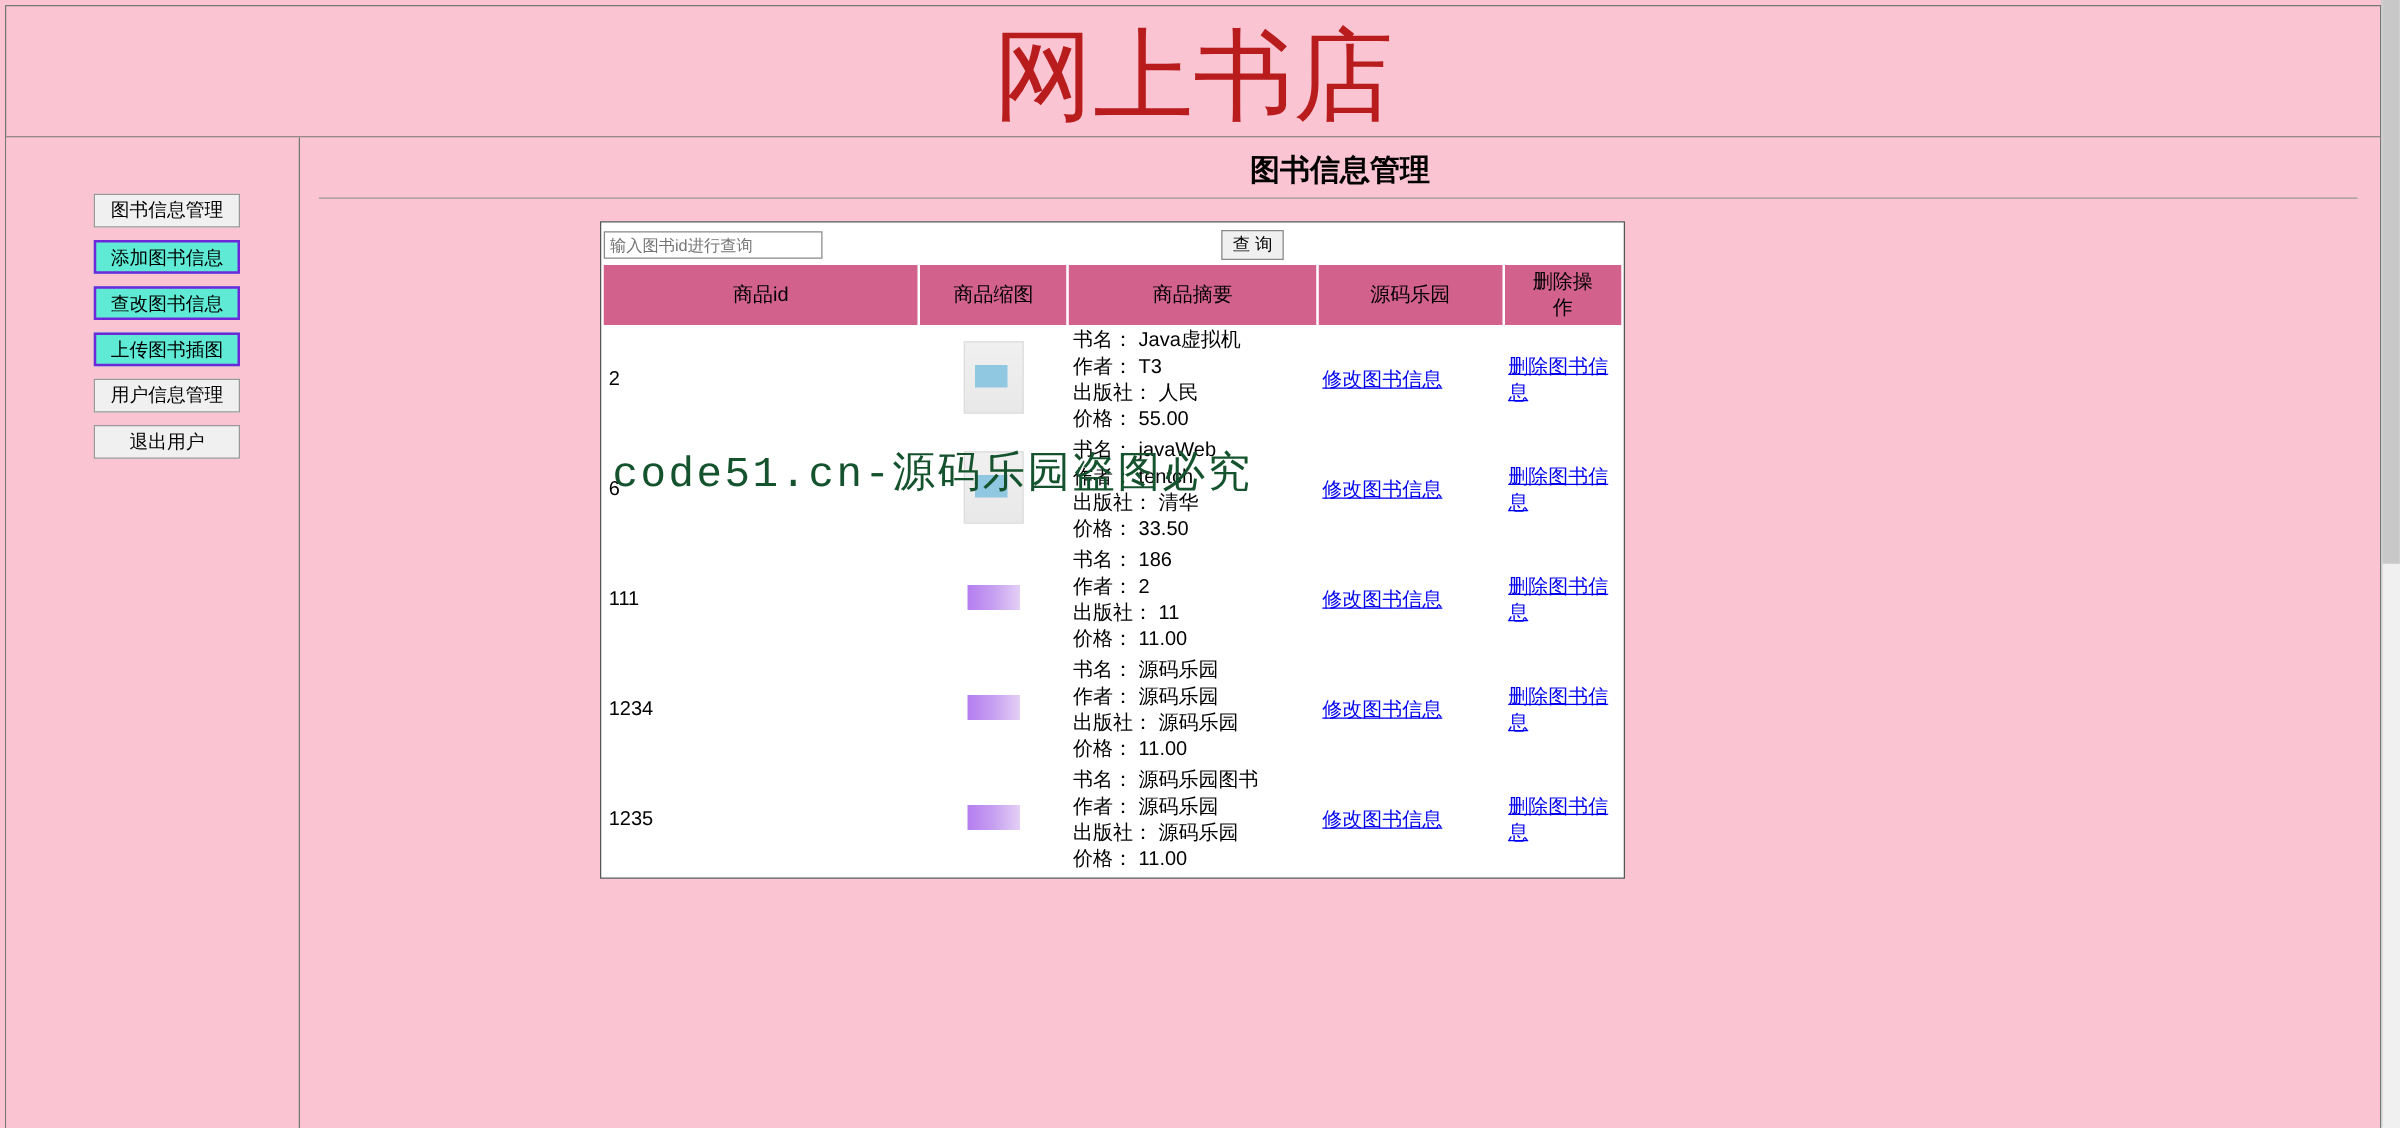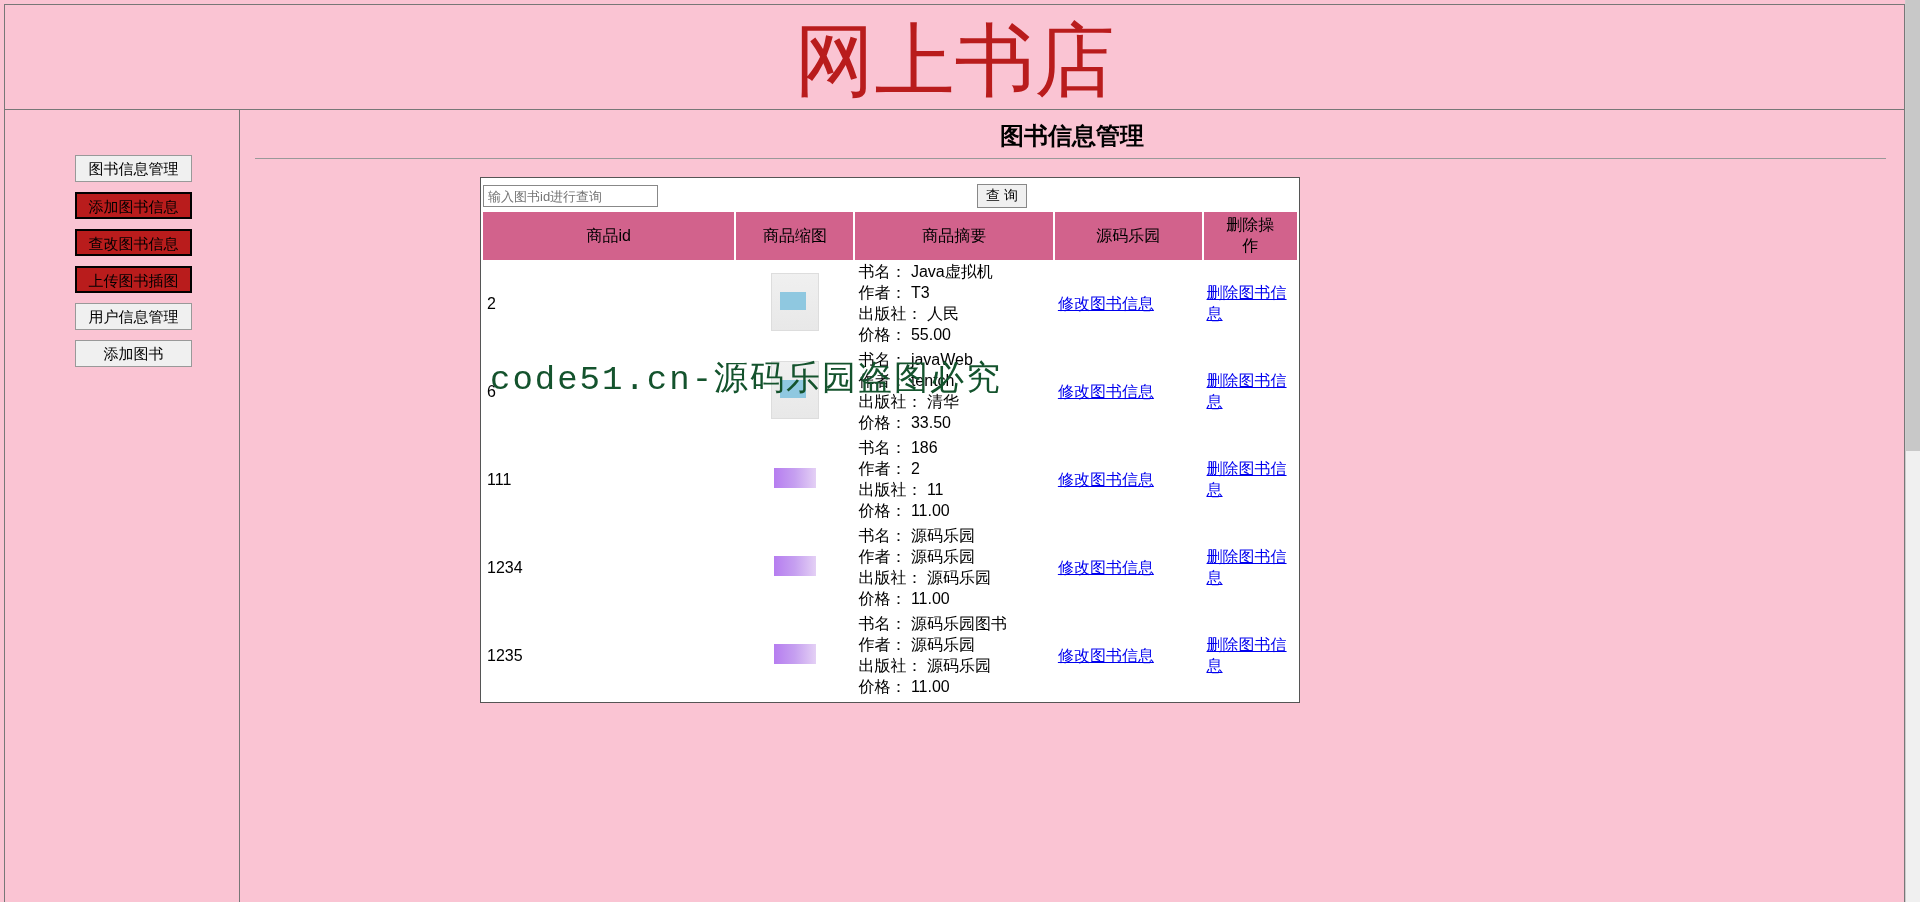--- a/index.html
+++ b/index.html
@@ -39,22 +39,22 @@
   height: 27px;
   background: #f0f0f0;
   border: 1px solid #999;
   font-size: 15px;
   cursor: pointer;
   margin-bottom: 10px;
   line-height: 25px;
   text-align: center;
 }
 .side-btn.active {
-  background: #b91c1c;
-  border: 2px solid #000000;
+  background: #5eead4;
+  border: 2px solid #6d28d9;
   color: #000;
 }
 .main {
   flex: 1;
   background: #fac4d3;
   padding: 0 0 20px 0;
 }
 .page-title {
   text-align: center;
   font-size: 24px;
@@ -177,21 +177,21 @@
   <div class="header">
     <h1>网上书店</h1>
   </div>
   <div class="body-row">
     <div class="sidebar" id="sidebar">
         <button class="side-btn">图书信息管理</button>
         <button class="side-btn active">添加图书信息</button>
         <button class="side-btn active">查改图书信息</button>
         <button class="side-btn active">上传图书插图</button>
         <button class="side-btn">用户信息管理</button>
-        <button class="side-btn">添加图书</button>
+        <button class="side-btn">退出用户</button>
       </div>
     <div class="main">
       <div class="page-title">图书信息管理</div>
       <div class="hr"></div>
       <div class="content-box">
         <div class="search-row">
           <input class="search-input" type="text" placeholder="输入图书id进行查询" style="">
           <div class="search-row-spacer"></div>
           <button class="search-btn">查  询</button>
         </div>

